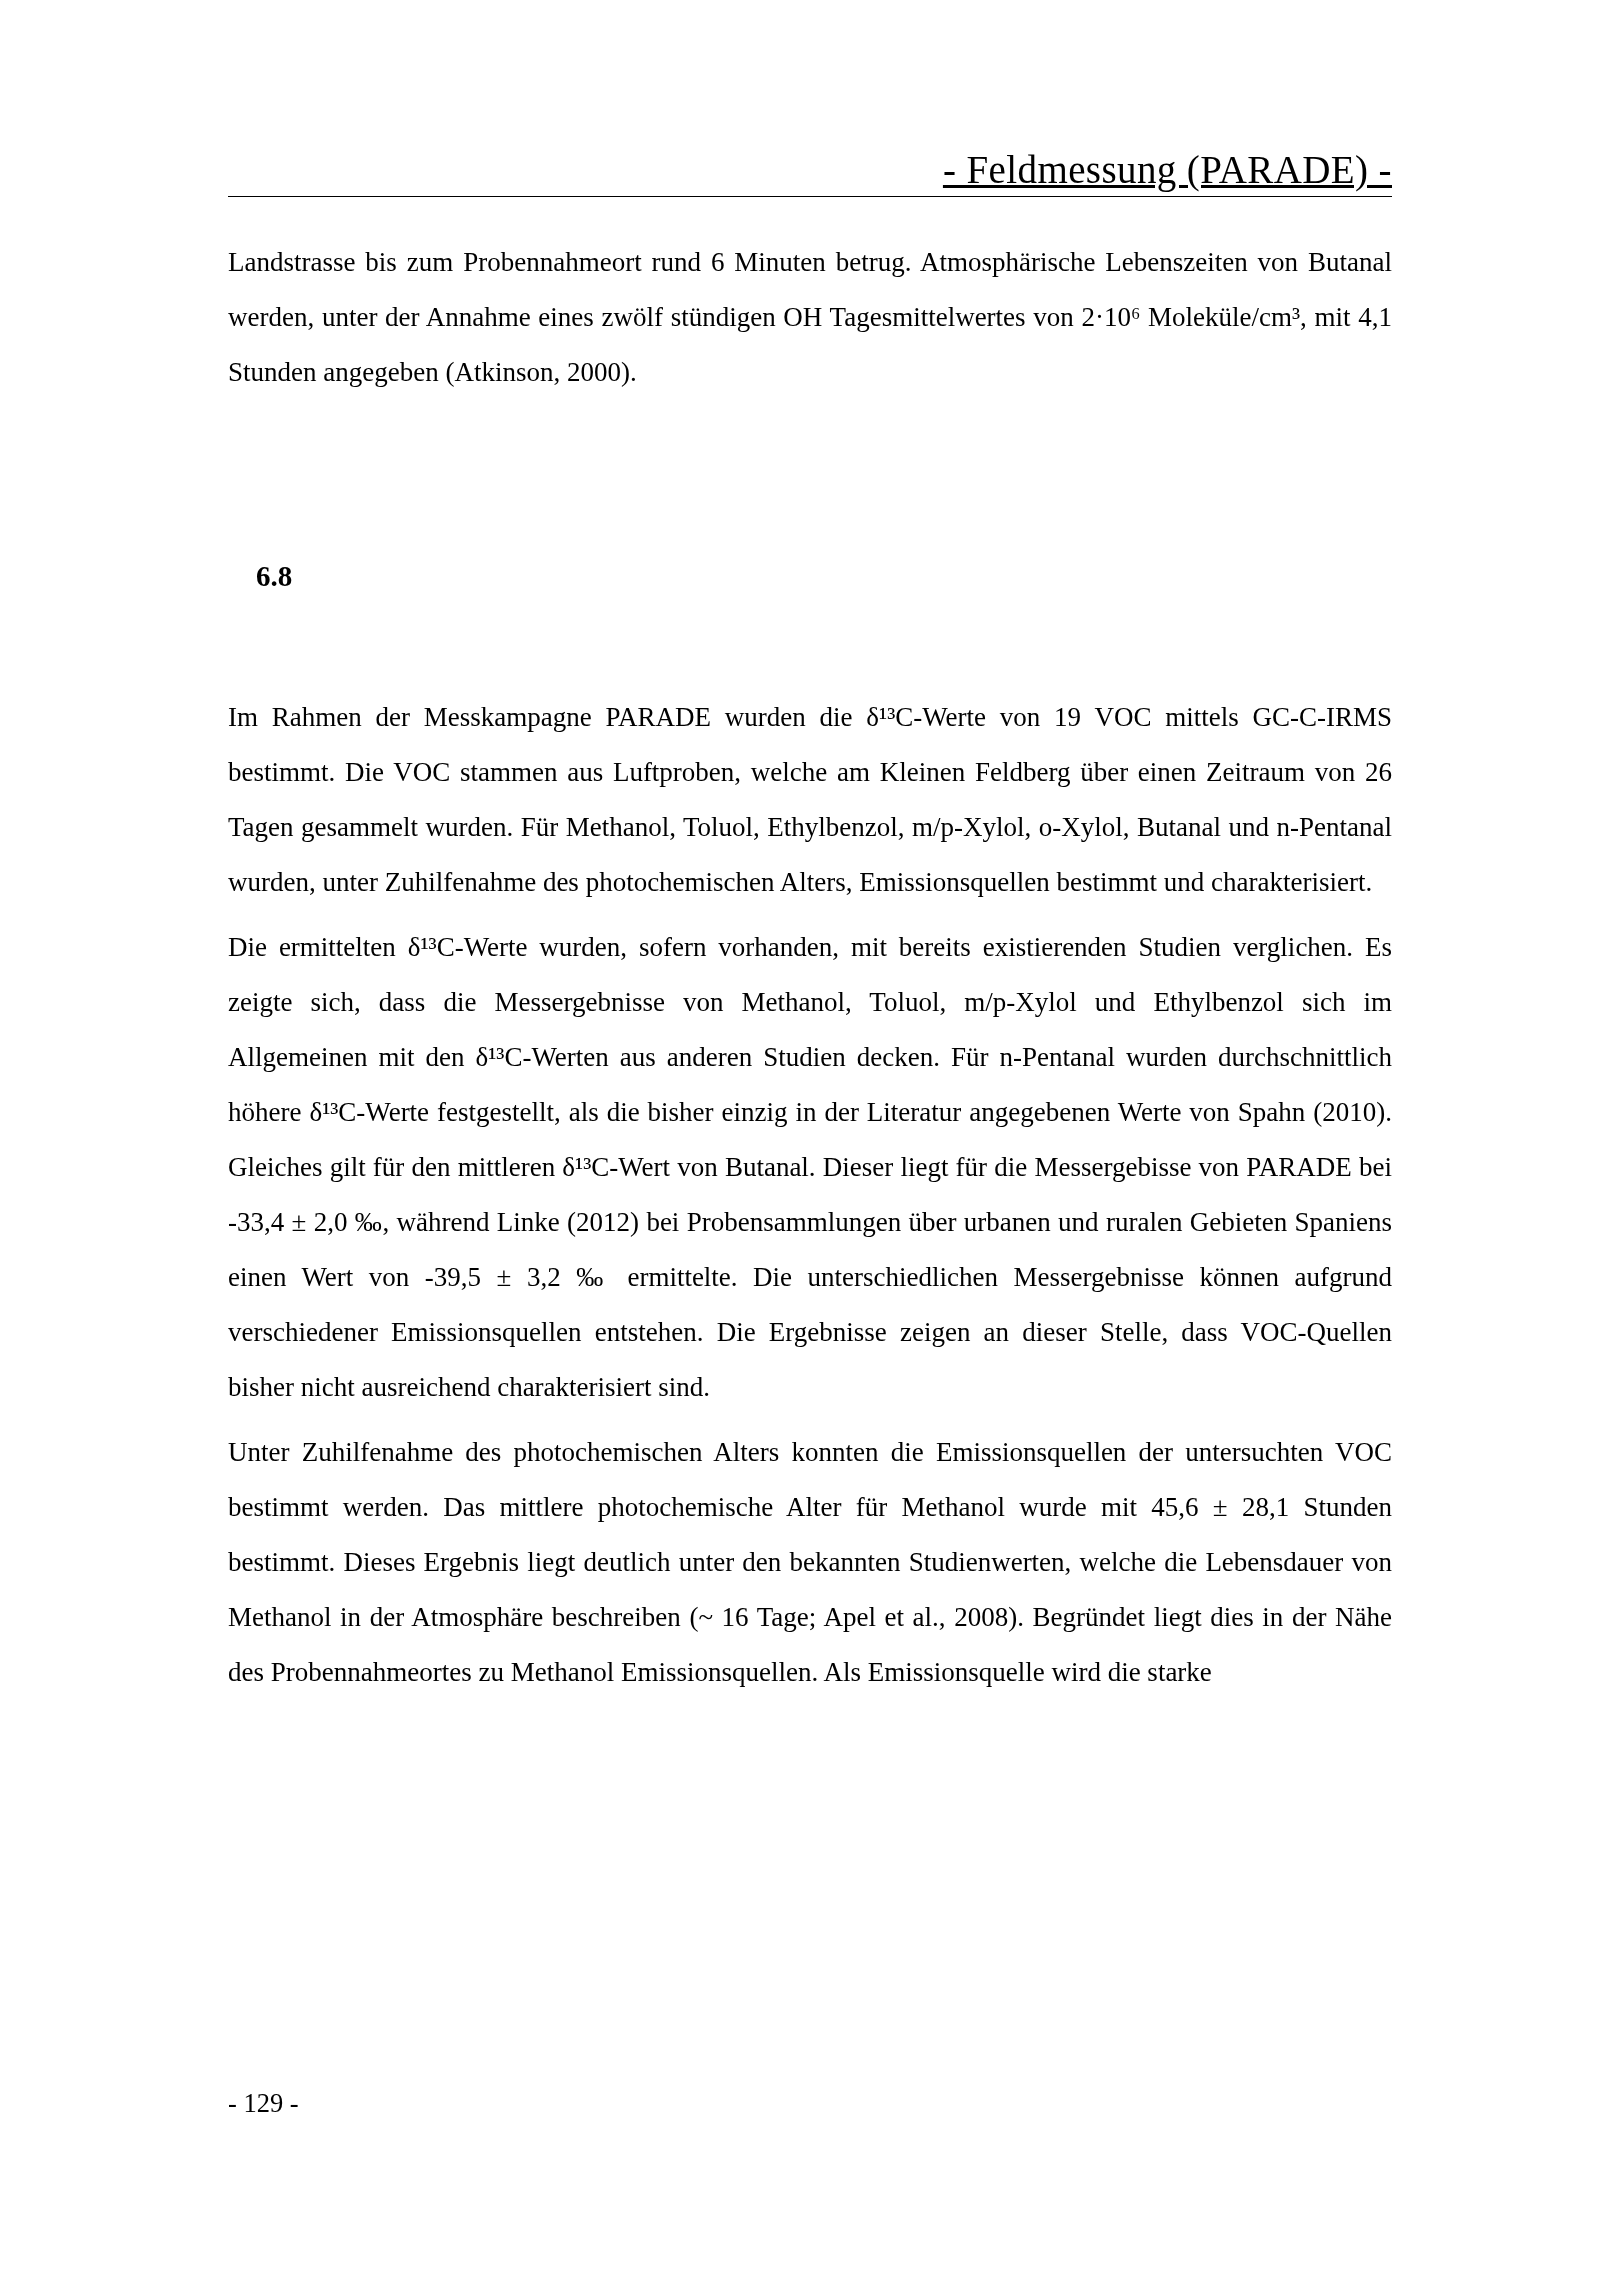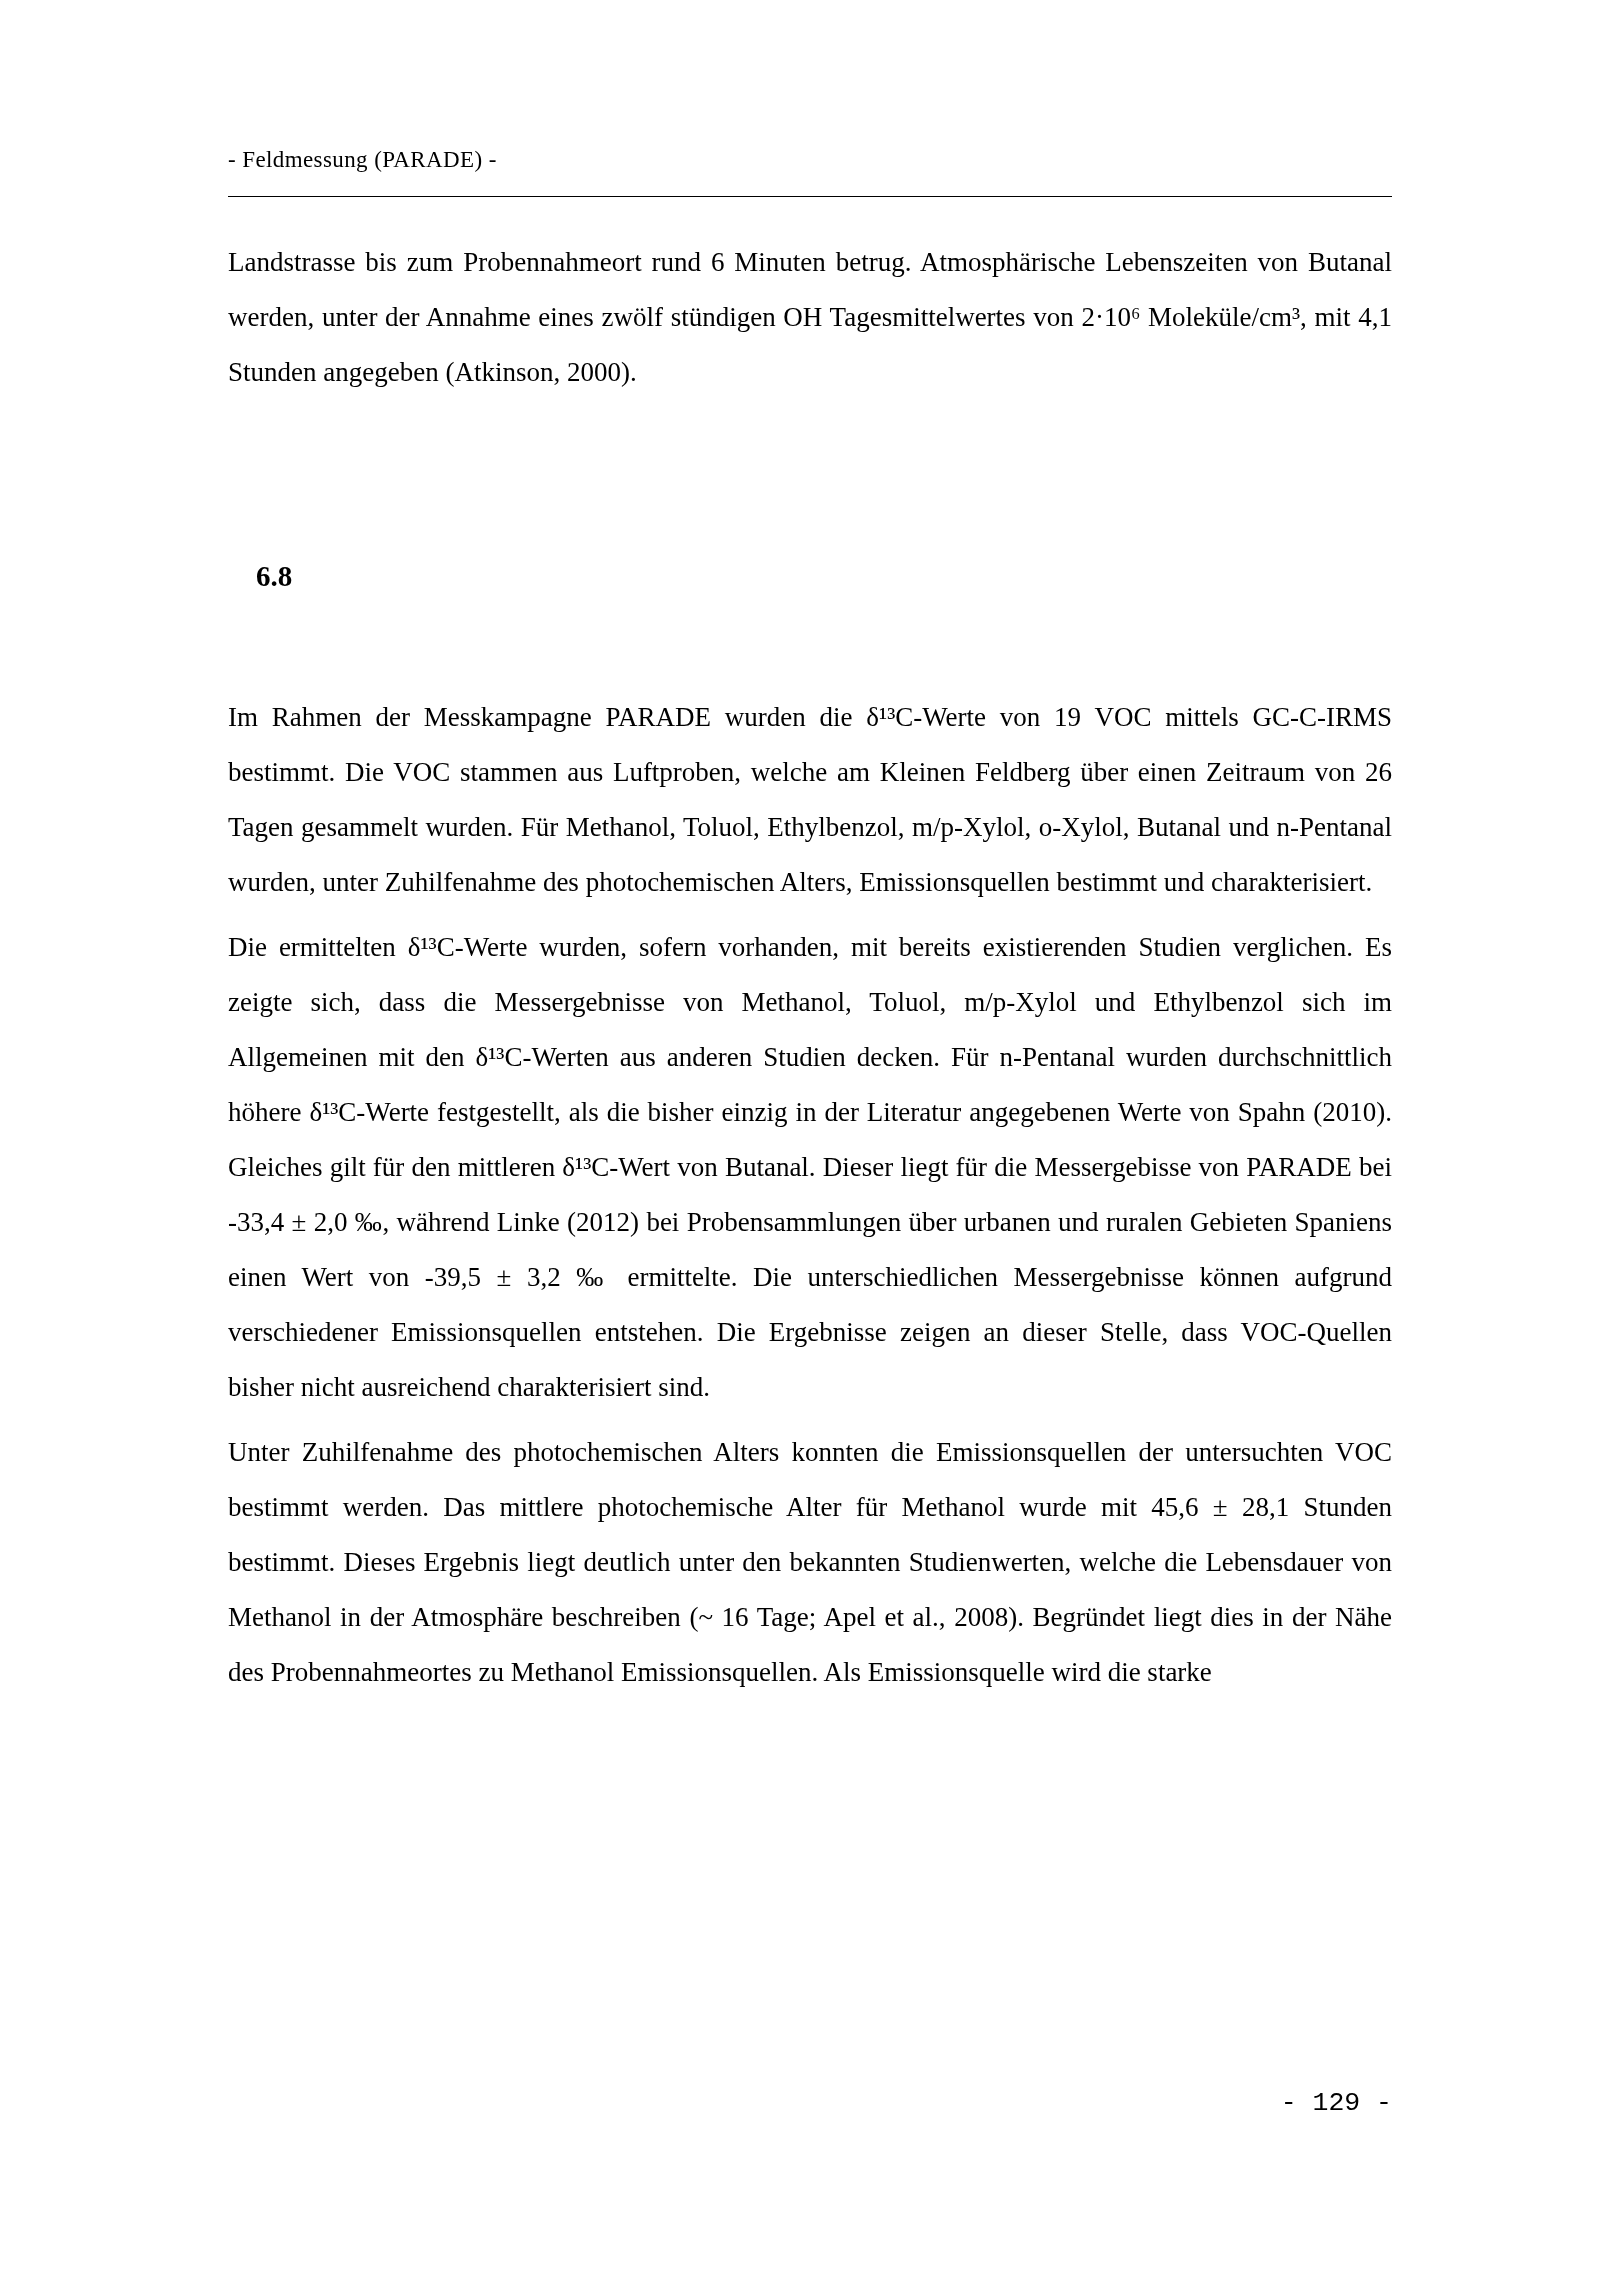--- a/index.html
+++ b/index.html
@@ -20,23 +20,24 @@
     left: 0; top: 0;
     width: 1620px;
     height: 2293px;
     box-sizing: border-box;
   }
   .header {
     position: absolute;
     left: 228px;
     top: 147px;
     width: 1164px;
-    text-align: left;
-    font-size: 23px;
+    text-align: right;
+    font-size: 39px;
     letter-spacing: 0.4px;
+    text-decoration: underline;
   }
   .header-rule {
     position: absolute;
     left: 228px;
     top: 196px;
     width: 1164px;
     height: 1px;
     background: #000000;
   }
   .content {
@@ -72,23 +73,22 @@
     flex: 0 0 92px;
   }
   .gap-after-heading {
     height: 94px;
   }
   .footer {
     position: absolute;
     left: 228px;
     top: 2088px;
     width: 1164px;
-    text-align: right;
+    text-align: left;
     font-size: 26.5px;
-    font-family: Liberation Mono, monospace;
   }
 </style>
 </head>
 <body>
 
 <div class="page">
 
   <div class="header">-  Feldmessung (PARADE)  -</div>
   <div class="header-rule"></div>
 

